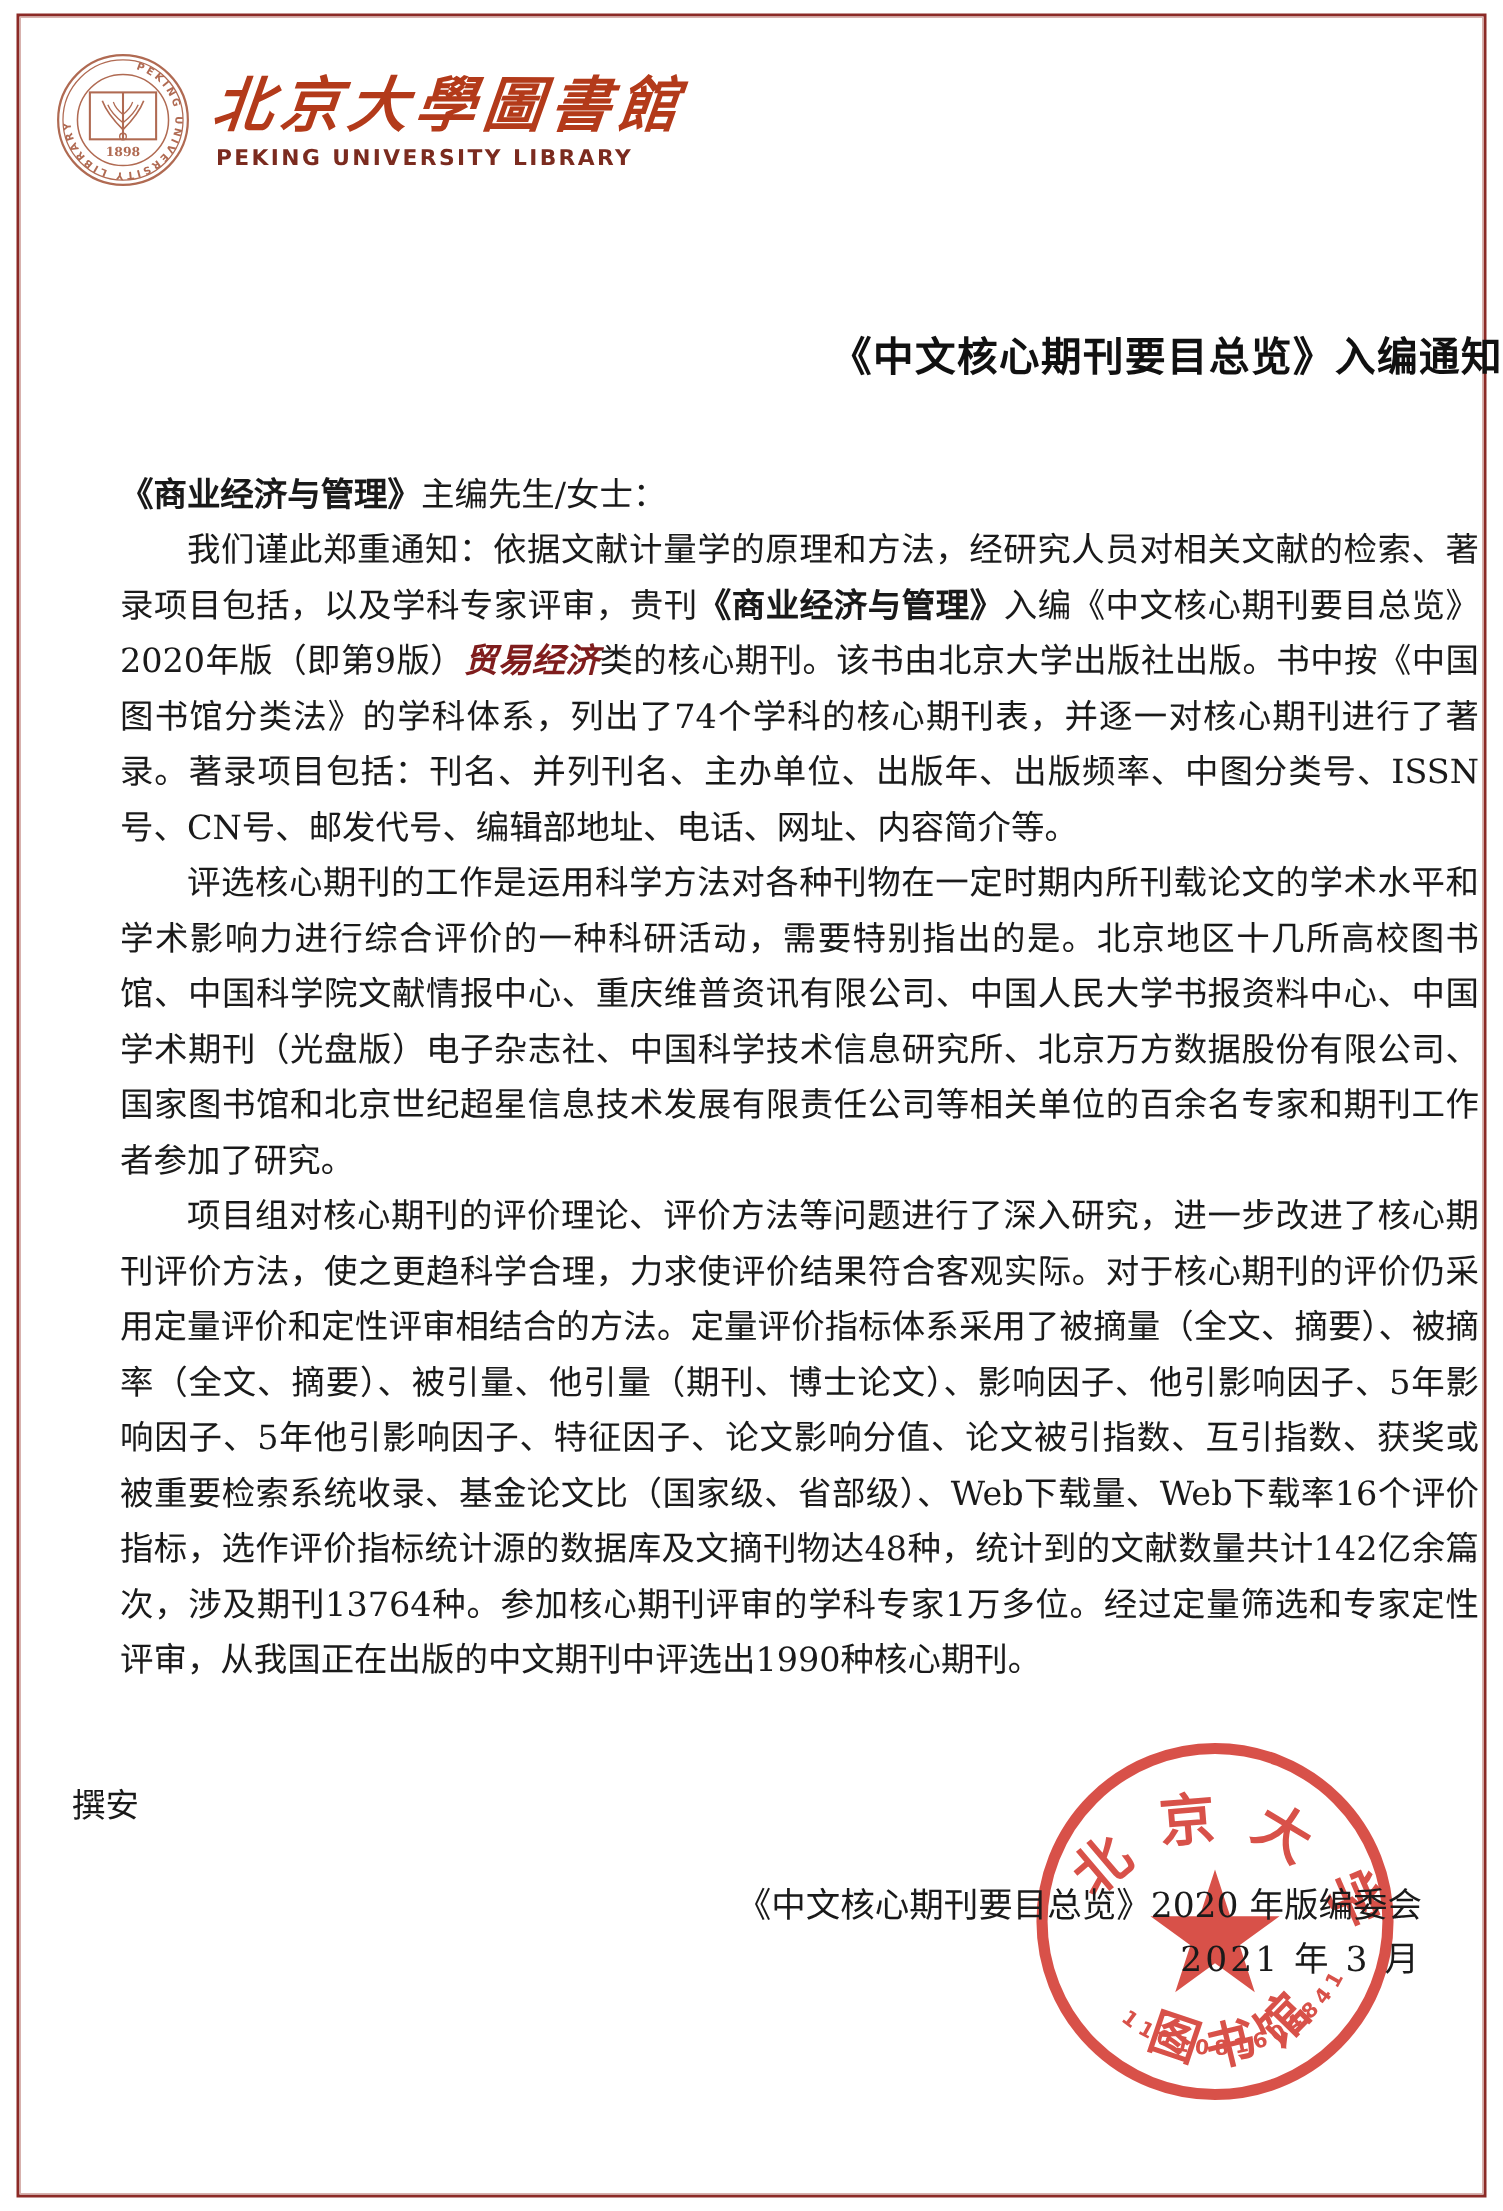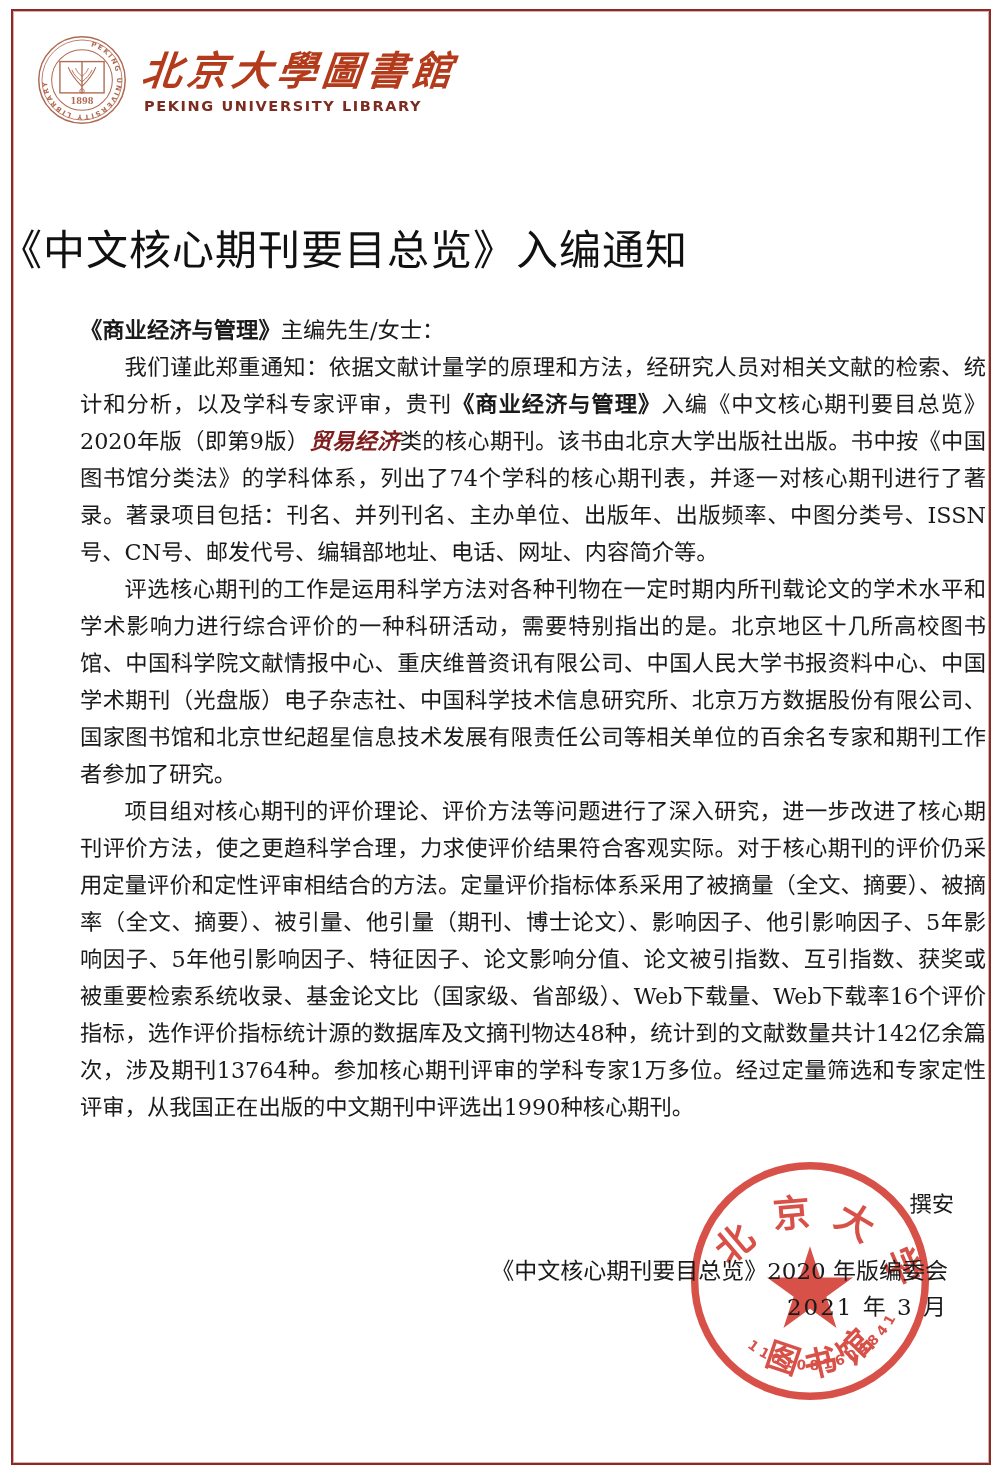--- a/index.html
+++ b/index.html
@@ -82,24 +82,24 @@
     margin-top: 7px;
     margin-left: 2px;
   }
 
   
   #doc-title {
     position: absolute;
     left: 0;
     right: 0;
     top: 216px;
-    text-align: left;
-    font-family: "DejaVu Serif", "Liberation Serif", serif;
-    font-size: 42px;
-    font-weight: 400;
+    text-align: right;
+    font-family: "DejaVu Serif", "Liberation Serif", serif;
+    font-size: 27px;
+    font-weight: 700;
     letter-spacing: 1px;
     color: #111111;
   }
 
   
   #body-content {
     position: absolute;
     left: 48px;
     top: 312px;
     width: 906px;
@@ -132,21 +132,21 @@
     position: absolute;
     left: 48px;
     top: 1186px;
     width: 906px;
     font-family: "DejaVu Serif", "Liberation Serif", serif;
     font-size: 22.3px;
     line-height: 37px;
     color: #1a1a1a;
   }
   .closing-1 { margin: 0 0 0 0; text-indent: 2em; }
-  .closing-2 { margin: 0; text-indent: 0; text-align: right; }
+  .closing-2 { margin: 0; text-indent: 0; }
 
   #signature {
     position: absolute;
     right: 54px;
     top: 1236px;
     text-align: right;
     font-family: "DejaVu Serif", "Liberation Serif", serif;
     font-size: 23px;
     line-height: 36px;
     color: #1a1a1a;
@@ -199,21 +199,21 @@
     <div class="wordmark">
       <div class="wordmark-cn">北京大學圖書館</div>
       <div class="wordmark-en">PEKING  UNIVERSITY  LIBRARY</div>
     </div>
   </div>
 
   <div id="doc-title">《中文核心期刊要目总览》入编通知</div>
 
   <div id="body-content">
     <p class="salutation"><span class="b-journal">《商业经济与管理》</span><span>主编先生/女士：</span></p>
-    <p class="para"><span>我们谨此郑重通知：依据文献计量学的原理和方法，经研究人员对相关文献的检索、统计和分析，以及学科专家评审，贵刊</span><span class="b-journal">《商业经济与管理》</span><span>入编《中文核心期刊要目总览》2020年版（即第9版）</span><span class="b-category">贸易经济</span><span>类的核心期刊。该书由北京大学出版社出版。书中按《中国图书馆分类法》的学科体系，列出了74个学科的核心期刊表，并逐一对核心期刊进行了著录。著录项目包括：刊名、并列刊名、主办单位、出版年、出版频率、中图分类号、ISSN号、CN号、邮发代号、编辑部地址、电话、网址、内容简介等。</span></p>
+    <p class="para"><span>我们谨此郑重通知：依据文献计量学的原理和方法，经研究人员对相关文献的检索、著录项目包括，以及学科专家评审，贵刊</span><span class="b-journal">《商业经济与管理》</span><span>入编《中文核心期刊要目总览》2020年版（即第9版）</span><span class="b-category">贸易经济</span><span>类的核心期刊。该书由北京大学出版社出版。书中按《中国图书馆分类法》的学科体系，列出了74个学科的核心期刊表，并逐一对核心期刊进行了著录。著录项目包括：刊名、并列刊名、主办单位、出版年、出版频率、中图分类号、ISSN号、CN号、邮发代号、编辑部地址、电话、网址、内容简介等。</span></p>
     <p class="para">评选核心期刊的工作是运用科学方法对各种刊物在一定时期内所刊载论文的学术水平和学术影响力进行综合评价的一种科研活动，需要特别指出的是。北京地区十几所高校图书馆、中国科学院文献情报中心、重庆维普资讯有限公司、中国人民大学书报资料中心、中国学术期刊（光盘版）电子杂志社、中国科学技术信息研究所、北京万方数据股份有限公司、国家图书馆和北京世纪超星信息技术发展有限责任公司等相关单位的百余名专家和期刊工作者参加了研究。</p>
     <p class="para">项目组对核心期刊的评价理论、评价方法等问题进行了深入研究，进一步改进了核心期刊评价方法，使之更趋科学合理，力求使评价结果符合客观实际。对于核心期刊的评价仍采用定量评价和定性评审相结合的方法。定量评价指标体系采用了被摘量（全文、摘要）、被摘率（全文、摘要）、被引量、他引量（期刊、博士论文）、影响因子、他引影响因子、5年影响因子、5年他引影响因子、特征因子、论文影响分值、论文被引指数、互引指数、获奖或被重要检索系统收录、基金论文比（国家级、省部级）、Web下载量、Web下载率16个评价指标，选作评价指标统计源的数据库及文摘刊物达48种，统计到的文献数量共计142亿余篇次，涉及期刊13764种。参加核心期刊评审的学科专家1万多位。经过定量筛选和专家定性评审，从我国正在出版的中文期刊中评选出1990种核心期刊。</p>
   </div>
 
   <div id="closing">
     <p class="closing-2">撰安</p>
   </div>
 
   <div id="signature">
     <div>《中文核心期刊要目总览》2020 年版编委会</div>

